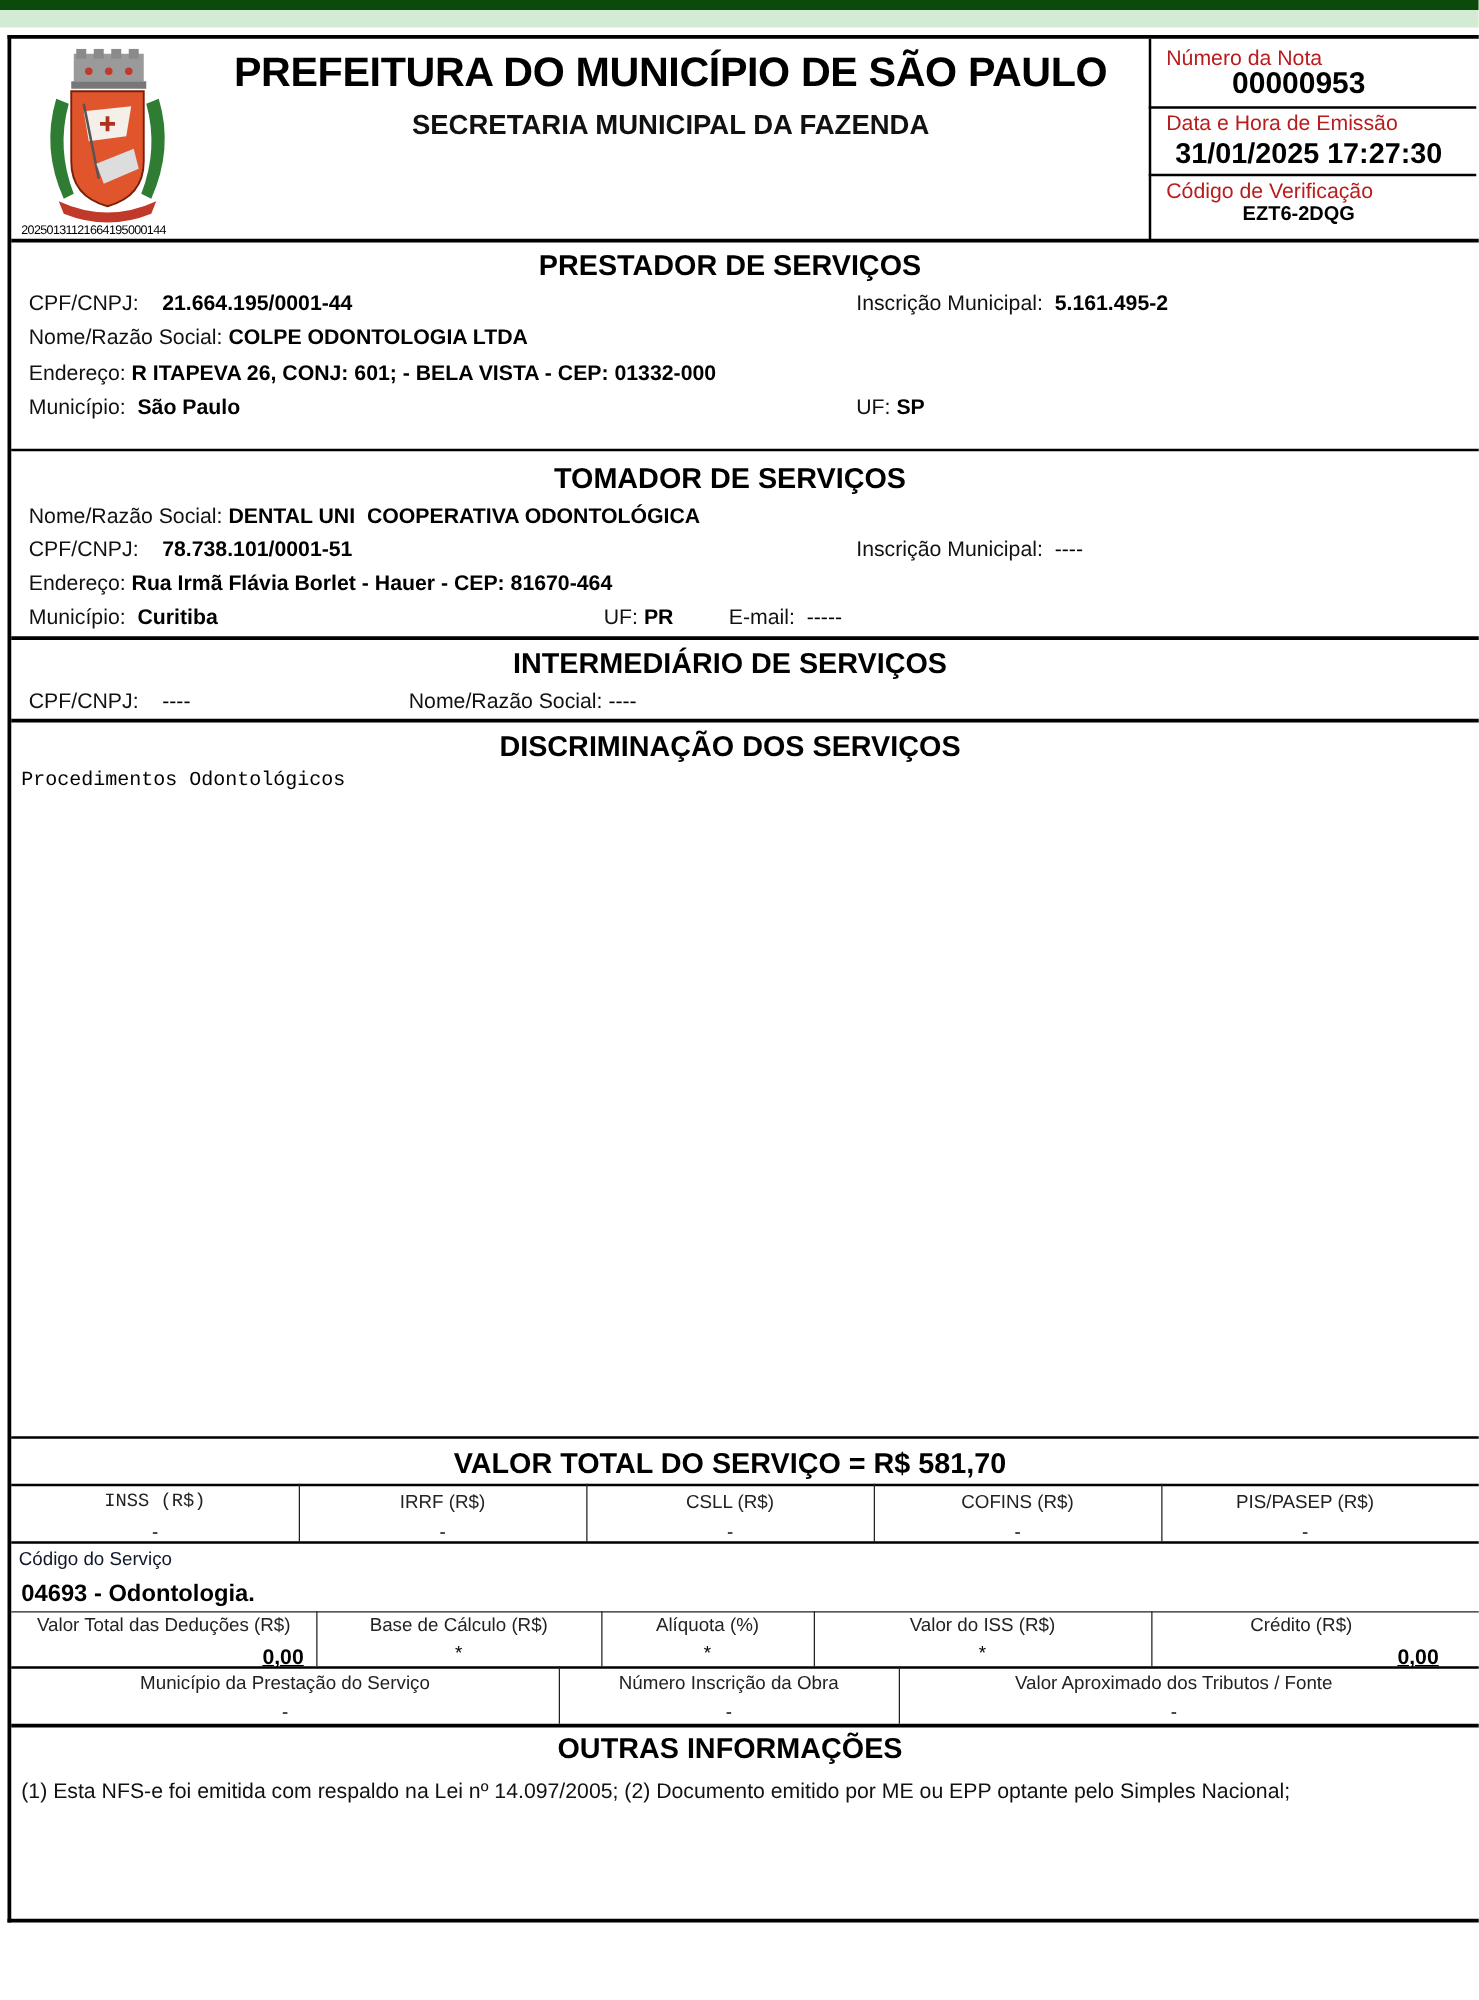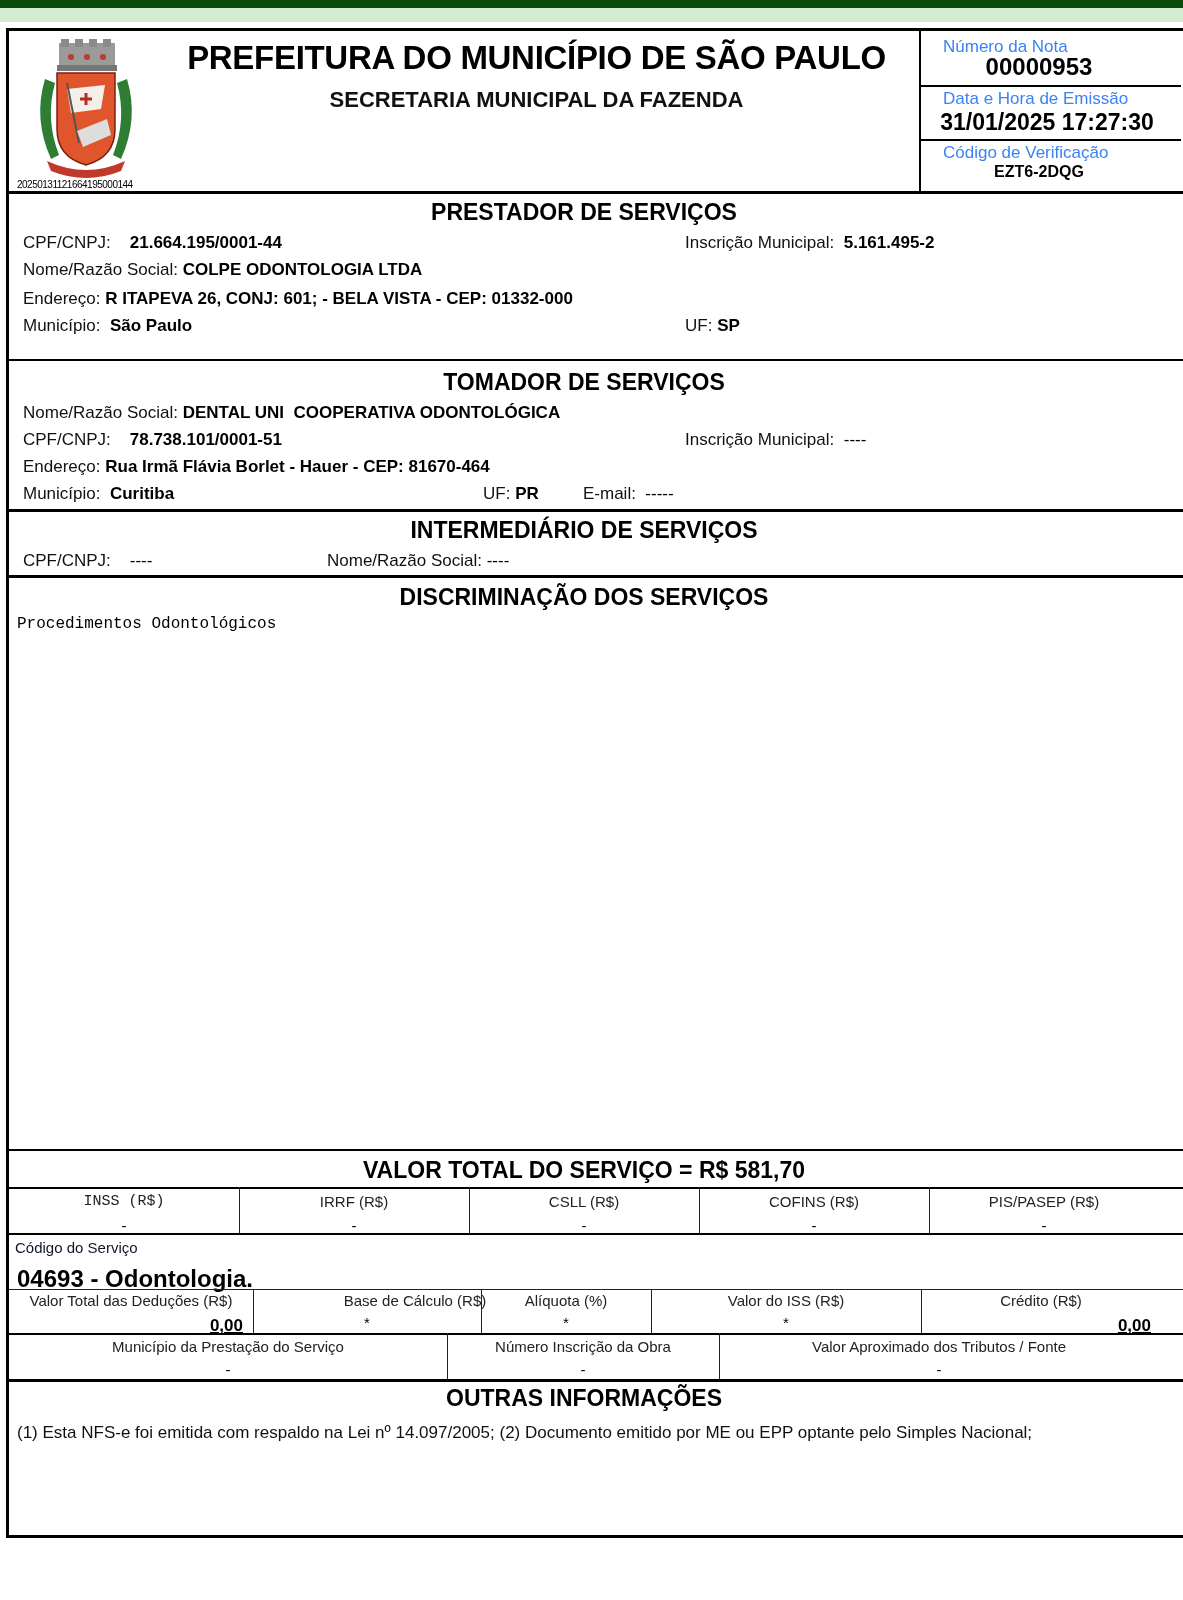--- a/index.html
+++ b/index.html
@@ -23,36 +23,36 @@
   .vline.thin { border-left: 1px solid #222; }
 
   
   .logo { position: absolute; left: 22px; top: 8px; width: 110px; height: 140px; }
   .barcode-text { position: absolute; left: 8px; top: 148px; font-size: 10px; letter-spacing: -0.5px; font-family: "Liberation Sans Narrow","Liberation Sans", sans-serif; }
   .h-title { position: absolute; left: 155px; width: 745px; top: 8px; text-align: center; font-weight: bold; font-size: 33px; letter-spacing: -0.3px; }
   .h-sub { position: absolute; left: 155px; width: 745px; top: 56px; text-align: center; font-size: 22px; font-weight: bold; color: #111; }
   .h-nfse { position: absolute; left: 155px; width: 745px; top: 101px; text-align: center; font-size: 24px; font-weight: bold; color: #111; }
 
   .rbox { position: absolute; left: 910px; top: 0; width: 280px; height: 162px; }
-  .rlabel { position: absolute; left: 24px; font-size: 17px; color: #3b82f6; }
+  .rlabel { position: absolute; left: 14px; font-size: 17px; color: #b91c1c; }
   .rvalue { position: absolute; left: 0; width: 240px; text-align: center; font-size: 24px; font-weight: bold; }
 
   .sec-title { position: absolute; left: 0; width: 1150px; text-align: center; font-size: 23px; font-weight: bold; }
   .row { position: absolute; font-size: 17px; white-space: nowrap; }
   .row .lbl { color: #111; }
   .row .val { font-weight: bold; }
 
   .discr-text { position: absolute; left: 8px; top: 584px; font-family: "Liberation Mono", monospace; font-size: 16px; }
 
   .total { position: absolute; left: 0; width: 1150px; top: 1126px; text-align: center; font-size: 23px; font-weight: bold; }
 
   .cell-h { position: absolute; text-align: center; font-size: 15px; color: #222; }
   .cell-v { position: absolute; text-align: center; font-size: 15px; }
   .small-lbl { position: absolute; font-size: 15px; color: #0f172a; }
-  .bold-val { position: absolute; font-size: 24px; font-weight: bold; }
+  .bold-val { position: absolute; font-size: 19px; font-weight: bold; }
   .right-val { position: absolute; font-size: 17px; font-weight: bold; text-decoration: underline; text-align: right; }
 
   .outras-title { position: absolute; left: 0; width: 1150px; top: 1354px; text-align: center; font-size: 23px; font-weight: bold; }
   .outras-text { position: absolute; left: 8px; top: 1390px; width: 1120px; font-size: 17px; line-height: 24px; color: #111; }
 </style>
 </head>
 <body>
 
 <div class="topbar-dark"></div>
 <div class="topbar-light"></div>
@@ -206,21 +206,21 @@
 
   <div class="small-lbl" style="left:6px; top:1208px;">Código do Serviço</div>
   <div class="bold-val" style="left:8px; top:1234px;">04693 - Odontologia.</div>
   <div class="hline thin" style="top:1258px;"></div>
 
   <div>
     <div class="cell-h" style="left:0; width:244px; top:1261px;">Valor Total das Deduções (R$)</div>
     <div class="right-val" style="left:0; width:234px; top:1285px;">0,00</div>
     <div class="vline thin" style="left:244px; top:1258px; height:44px;"></div>
 
-    <div class="cell-h" style="left:244px; width:228px; top:1261px;margin-left:48px;">Base de Cálculo (R$)</div>
+    <div class="cell-h" style="left:244px; width:228px; top:1261px;">Base de Cálculo (R$)</div>
     <div class="cell-v" style="left:244px; width:228px; top:1283px;">*</div>
     <div class="vline thin" style="left:472px; top:1258px; height:44px;"></div>
 
     <div class="cell-h" style="left:472px; width:170px; top:1261px;">Alíquota (%)</div>
     <div class="cell-v" style="left:472px; width:170px; top:1283px;">*</div>
     <div class="vline thin" style="left:642px; top:1258px; height:44px;"></div>
 
     <div class="cell-h" style="left:642px; width:270px; top:1261px;">Valor do ISS (R$)</div>
     <div class="cell-v" style="left:642px; width:270px; top:1283px;">*</div>
     <div class="vline thin" style="left:912px; top:1258px; height:44px;"></div>

